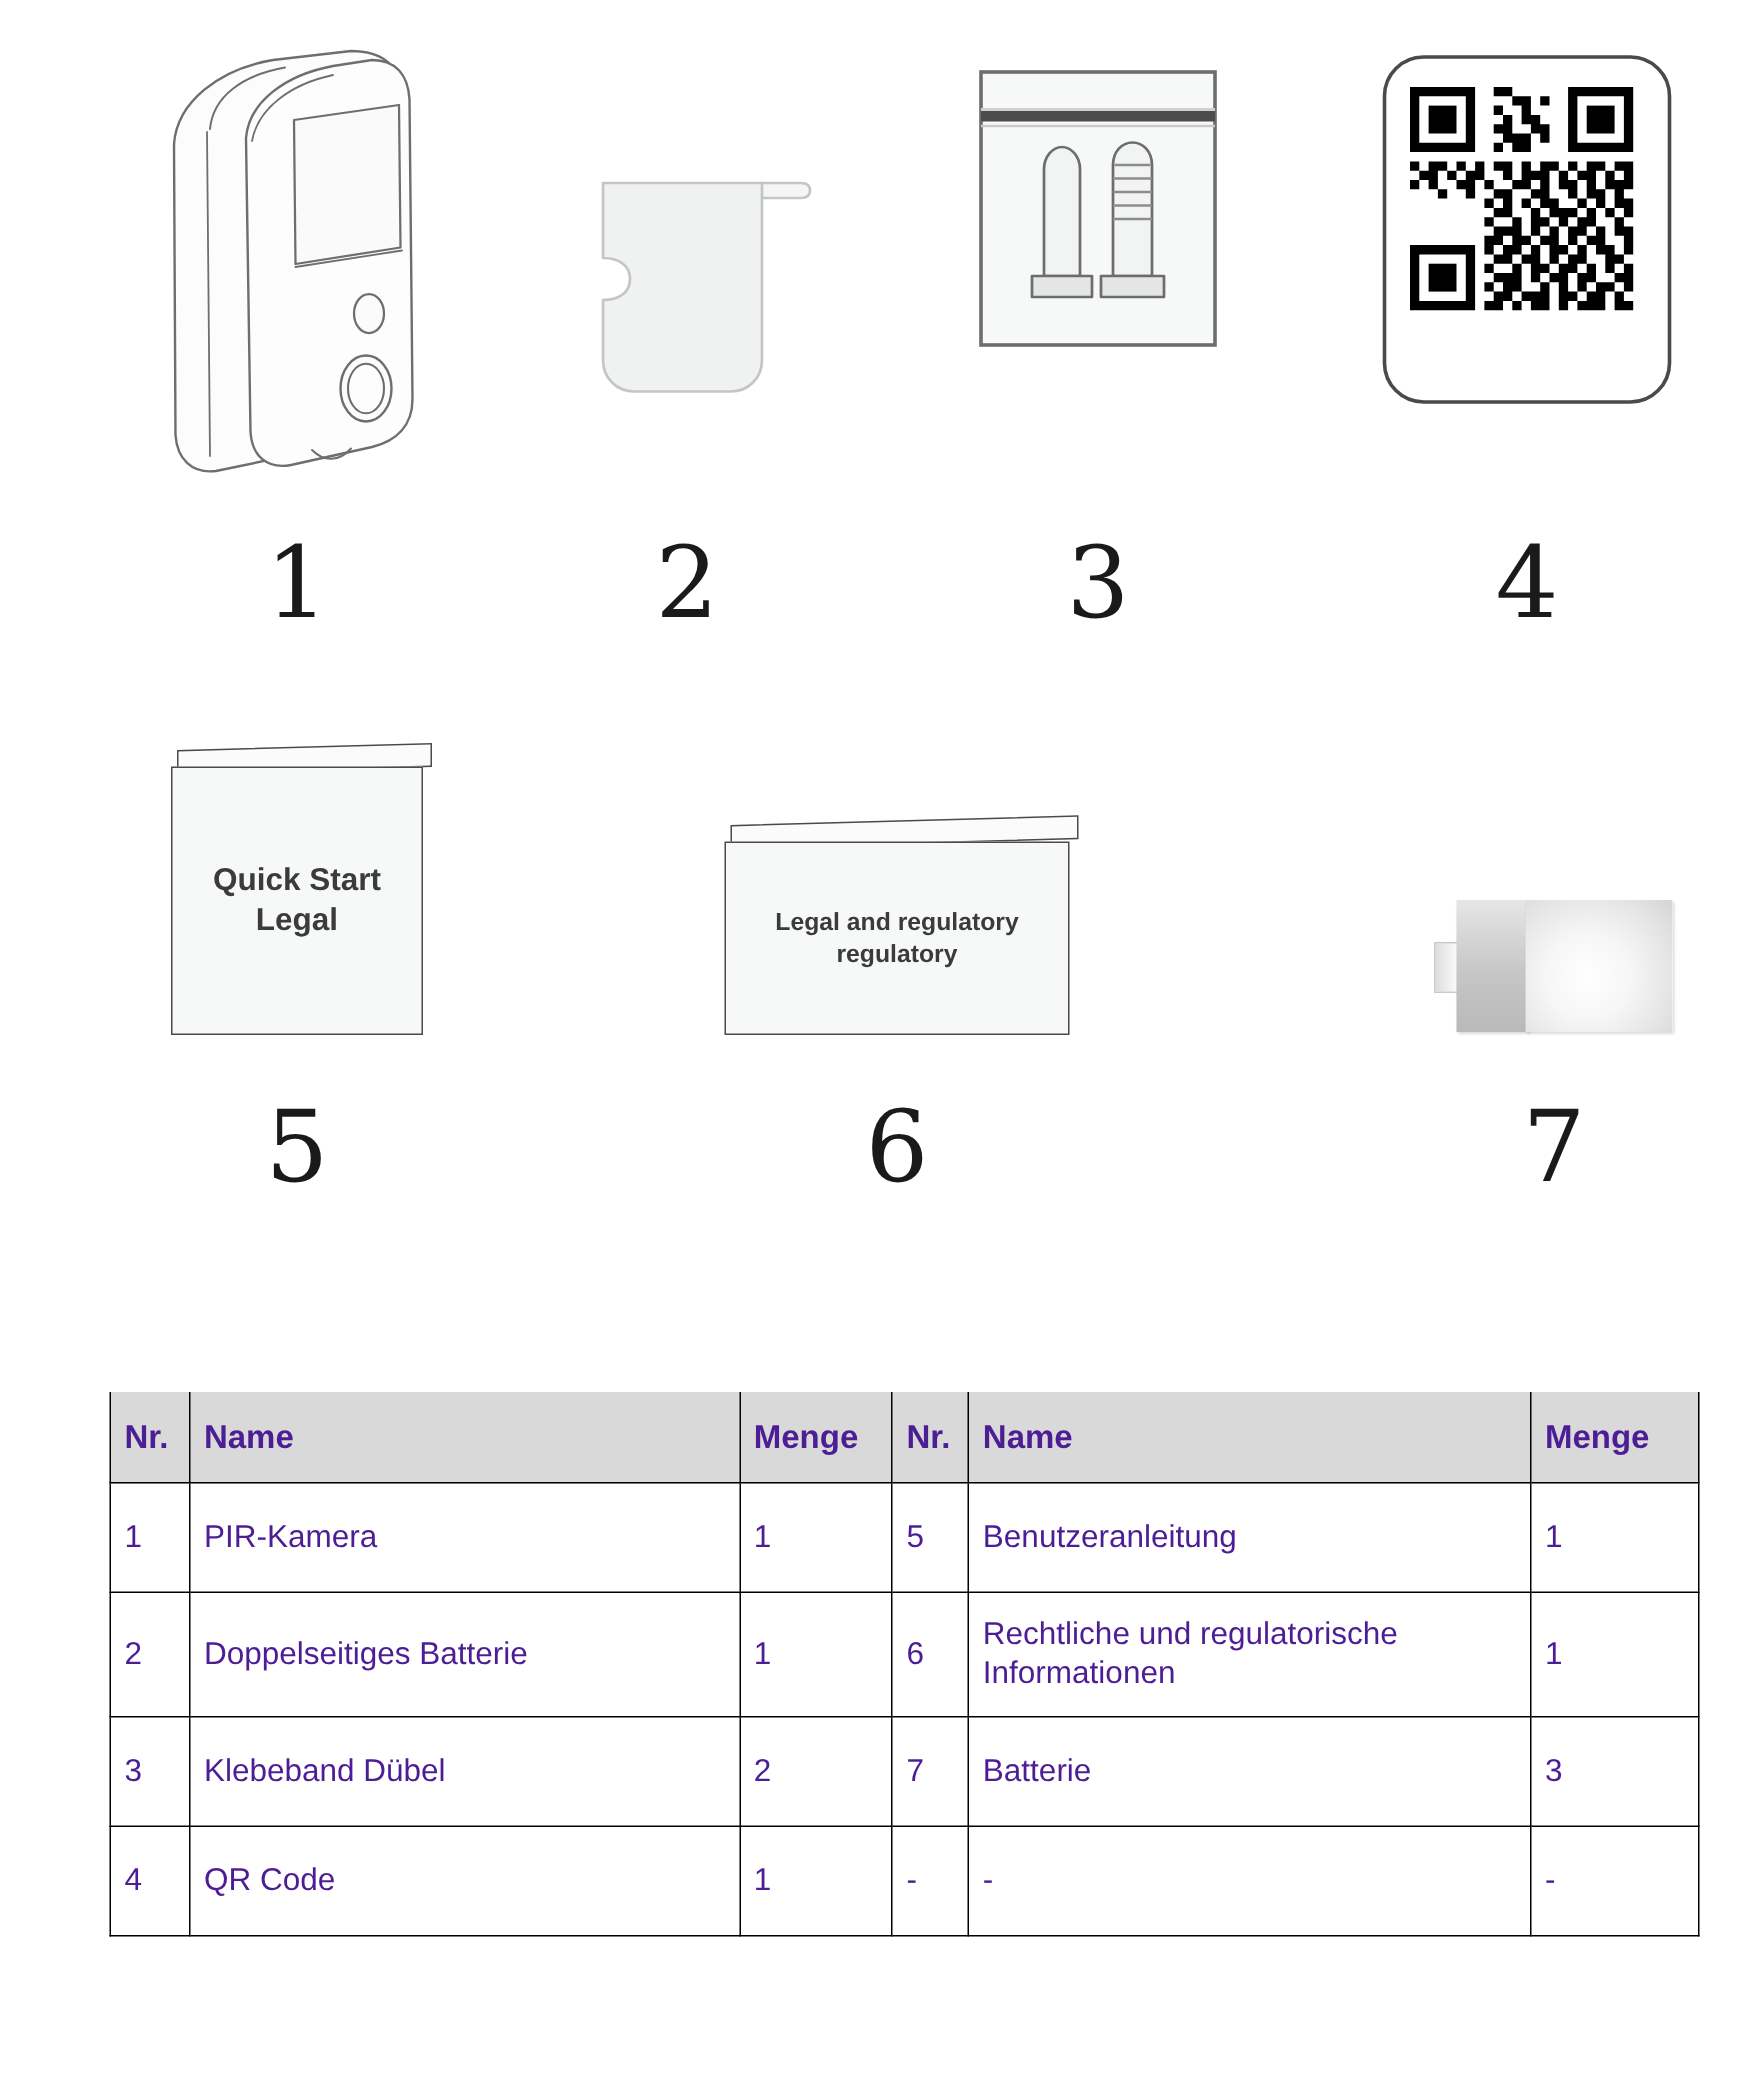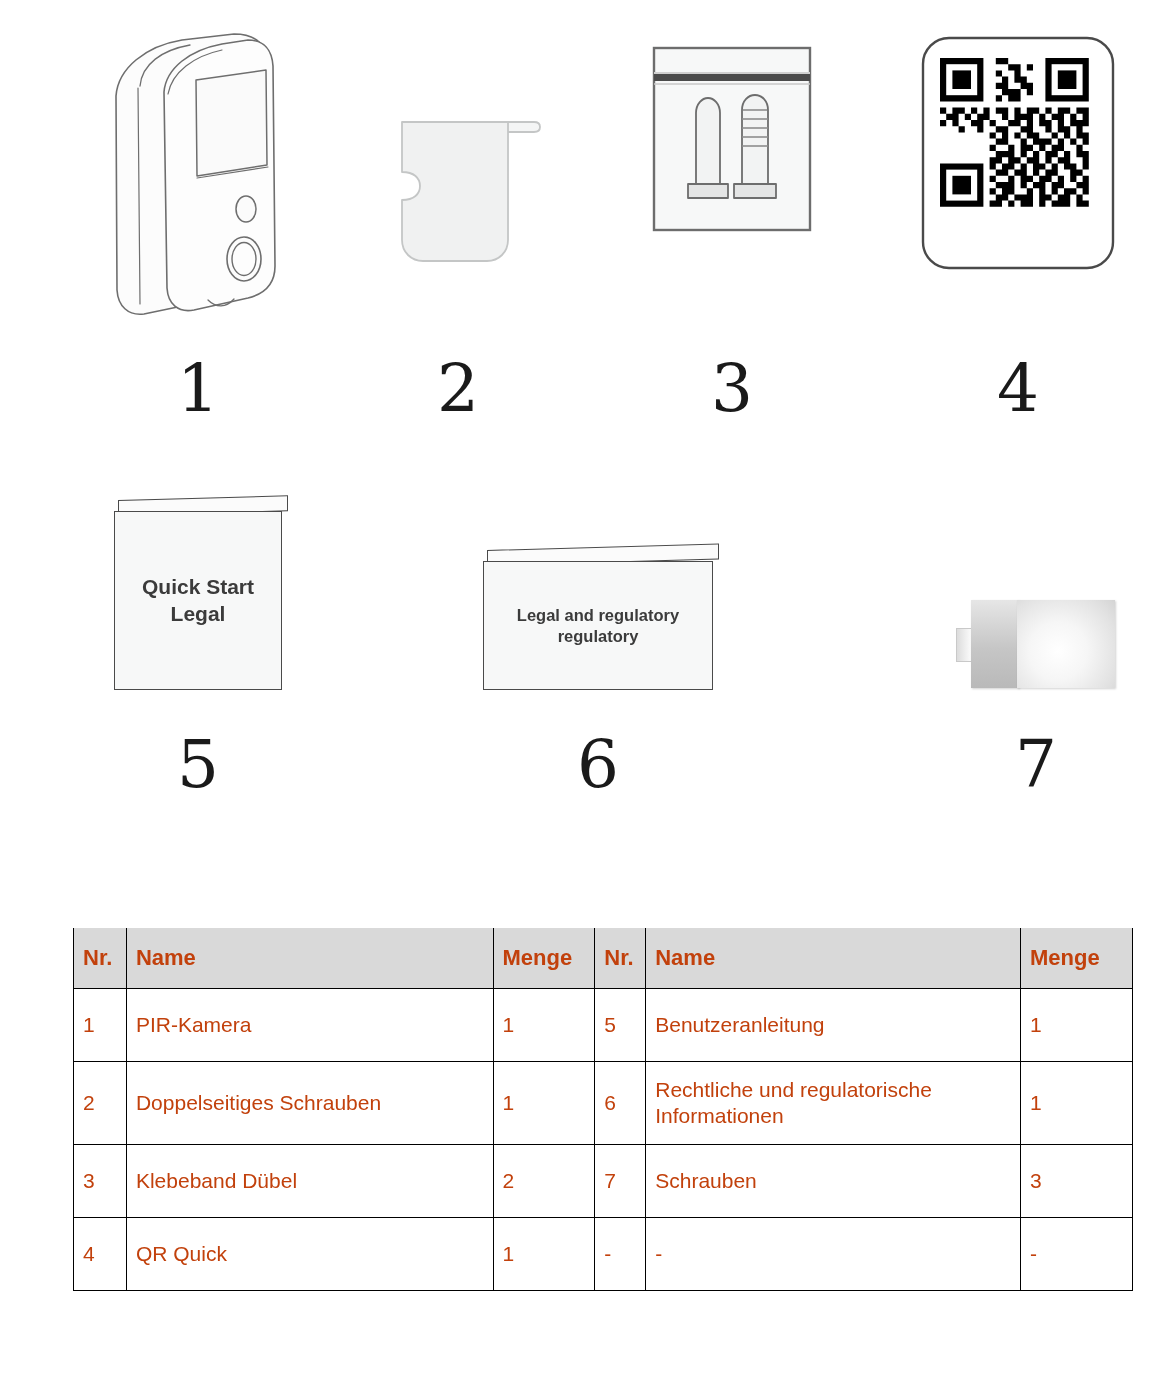--- a/index.html
+++ b/index.html
@@ -154,21 +154,21 @@
     width: 1060px;
     border-collapse: collapse;
     table-layout: fixed;
     font-family: "Liberation Sans", sans-serif;
   }
   .parts-table th,
   .parts-table td {
     border: 1.6px solid #000000;
     padding: 7px 9px;
     font-size: 21px;
-    color: #c2410c;
+    color: #4c1d95;
     vertical-align: middle;
     text-align: left;
     font-weight: normal;
     line-height: 1.25;
   }
   .parts-table thead th {
     background: #d9d9d9;
     font-weight: bold;
     font-size: 22px;
     height: 52px;
@@ -396,36 +396,36 @@
     <tr>
       <td>1</td>
       <td>PIR-Kamera</td>
       <td>1</td>
       <td>5</td>
       <td>Benutzeranleitung</td>
       <td>1</td>
     </tr>
     <tr class="tall">
       <td>2</td>
-      <td>Doppelseitiges Schrauben</td>
+      <td>Doppelseitiges Batterie</td>
       <td>1</td>
       <td>6</td>
       <td>Rechtliche und regulatorische Informationen</td>
       <td>1</td>
     </tr>
     <tr>
       <td>3</td>
       <td>Klebeband Dübel</td>
       <td>2</td>
       <td>7</td>
-      <td>Schrauben</td>
+      <td>Batterie</td>
       <td>3</td>
     </tr>
     <tr>
       <td>4</td>
-      <td>QR Quick</td>
+      <td>QR Code</td>
       <td>1</td>
       <td>-</td>
       <td>-</td>
       <td>-</td>
     </tr>
   </tbody>
 </table>
 
 </body></html>

